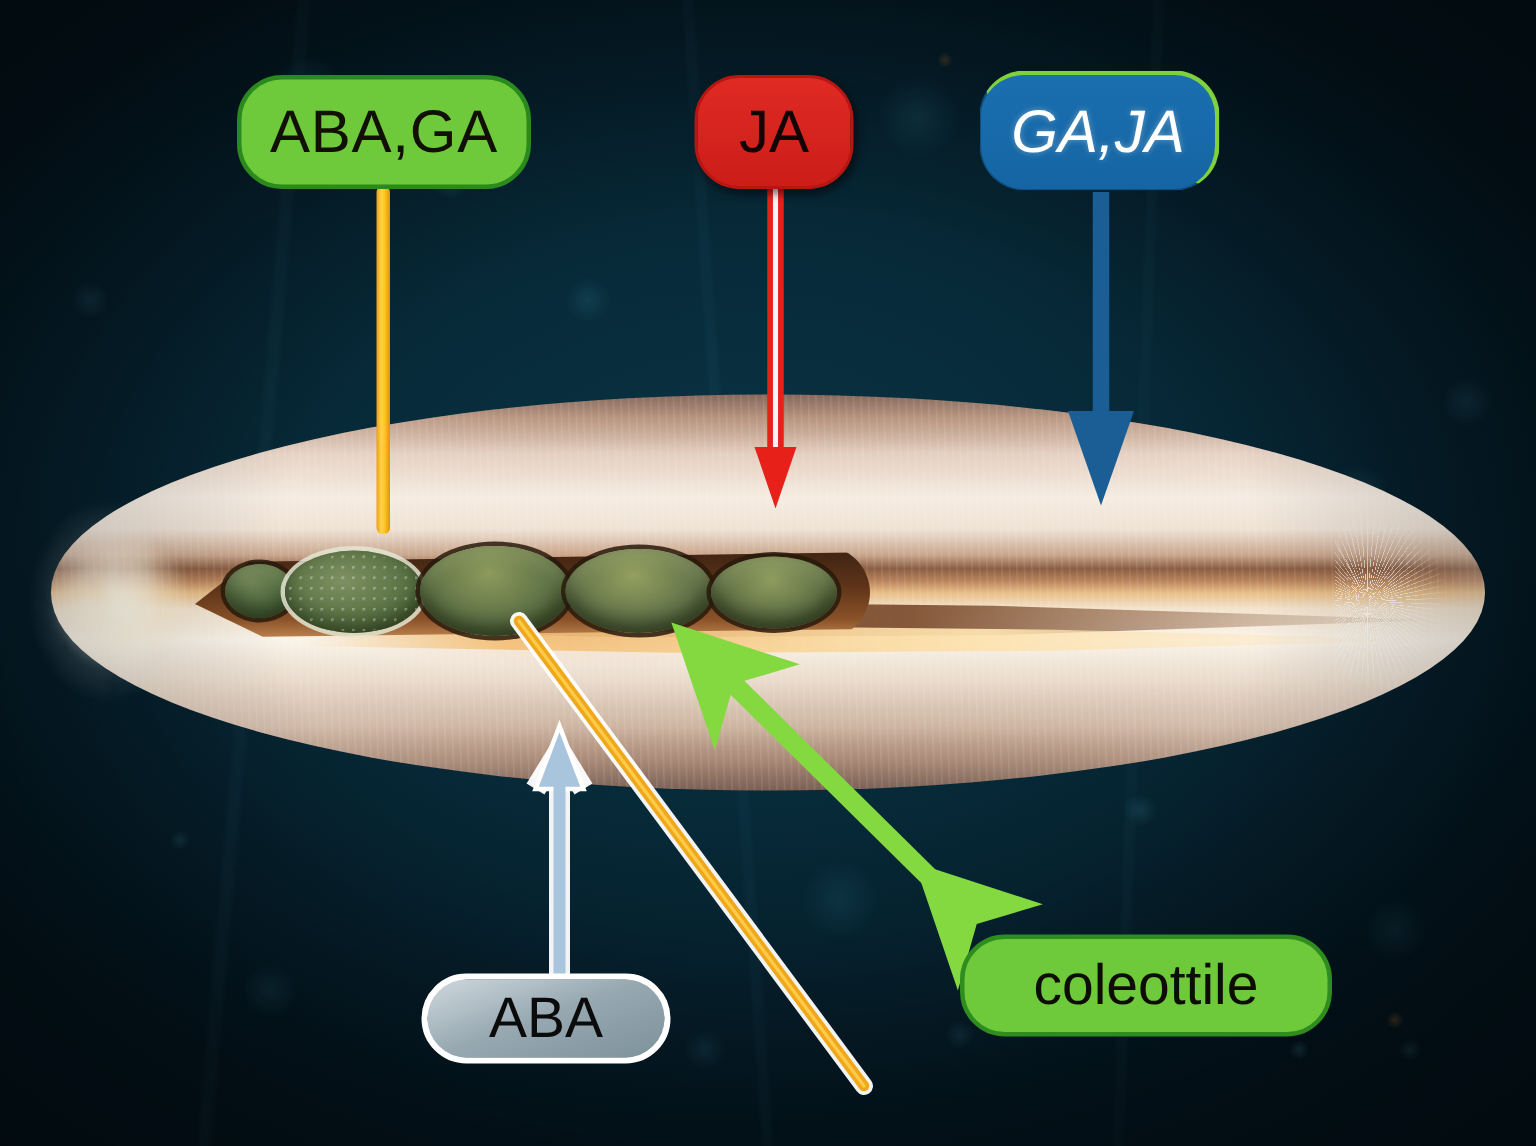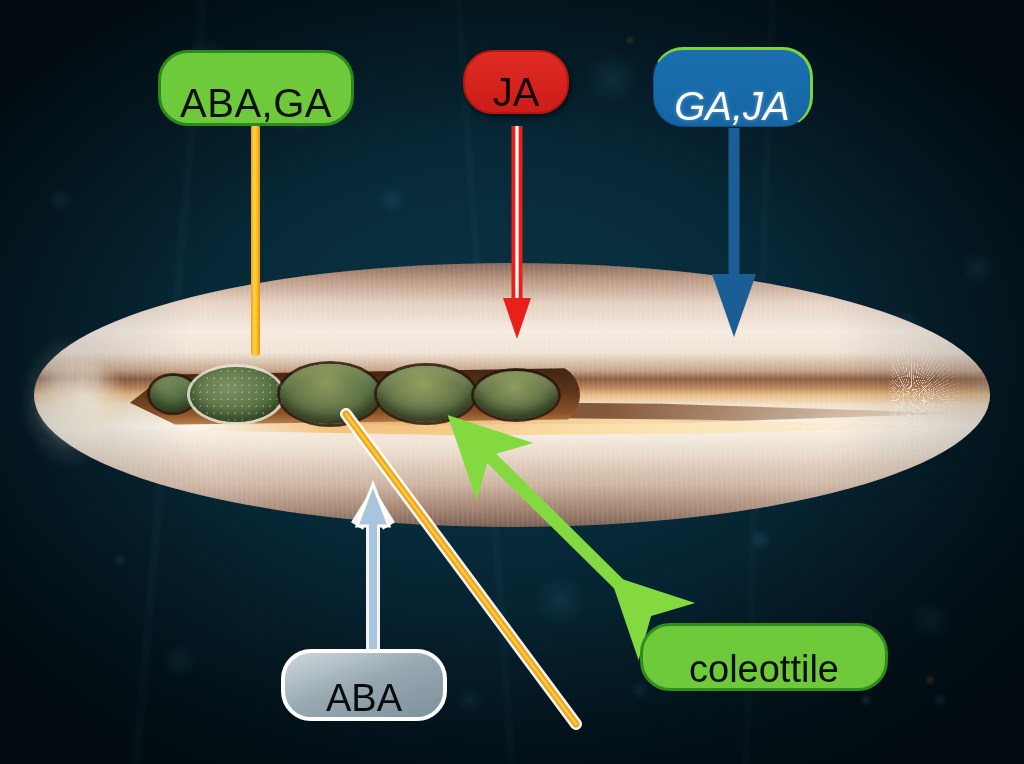--- a/index.html
+++ b/index.html
@@ -201,58 +201,58 @@
     position:absolute; left:170px; top:124px; width:90px; height:52px;
     border-radius:50%;
     background: radial-gradient(circle .8px at 20% 30%, rgba(255,255,255,.55) 0 1px, transparent 1px) 0 0/7px 7px;
     opacity:.55;
   }
 
   
   .box {
     position: absolute;
     display: flex;
-    align-items: flex-end;
+    align-items: center;
     justify-content: center;
     box-sizing: border-box;
     line-height: 1;
     white-space: nowrap;
     user-select: none;
     border-radius: 30px;
   }
   .box-abaga {
     left: 158px; top: 50px; width: 196px; height: 76px;
     background: #6ec93b;
     border: 3px solid #2b8a1e;
     color: #121005;
     font-size: 40px;
     letter-spacing: .5px;
   }
   .box-ja {
-    left: 463px; top: 50px; width: 106px; height: 64px;
+    left: 463px; top: 50px; width: 106px; height: 76px;
     background: linear-gradient(180deg, #e02a24 0%, #cc1d18 100%);
     border: 2px solid #b61712;
     box-shadow: 2px 3px 6px rgba(0,0,0,.55);
     color: #120404;
     font-size: 40px;
   }
   .box-gaja {
     left: 653px; top: 47px; width: 160px; height: 80px;
     background: linear-gradient(180deg, #1a6fae 0%, #1565a4 100%);
     border-top: 3px solid #7fd23c;
     border-right: 3px solid #7fd23c;
     border-bottom: 1px solid #0f4f80;
     border-left: 1px solid #0f4f80;
     color: #ffffff;
     font-size: 40px;
     text-shadow: 0 0 4px rgba(255,255,255,.35);
     font-style: italic;
   }
   .box-aba {
-    left: 281px; top: 649px; width: 166px; height: 72px;
+    left: 281px; top: 649px; width: 166px; height: 60px;
     background: linear-gradient(160deg, #cfd9de 0%, #97a8b1 48%, #7d929c 100%);
     border: 4px solid #ffffff;
     color: #0b0b0b;
     font-size: 38px;
   }
   .box-coleottile {
     left: 640px; top: 623px; width: 248px; height: 68px;
     background: #6ec93b;
     border: 3px solid #2f8d20;
     color: #0d0d04;

